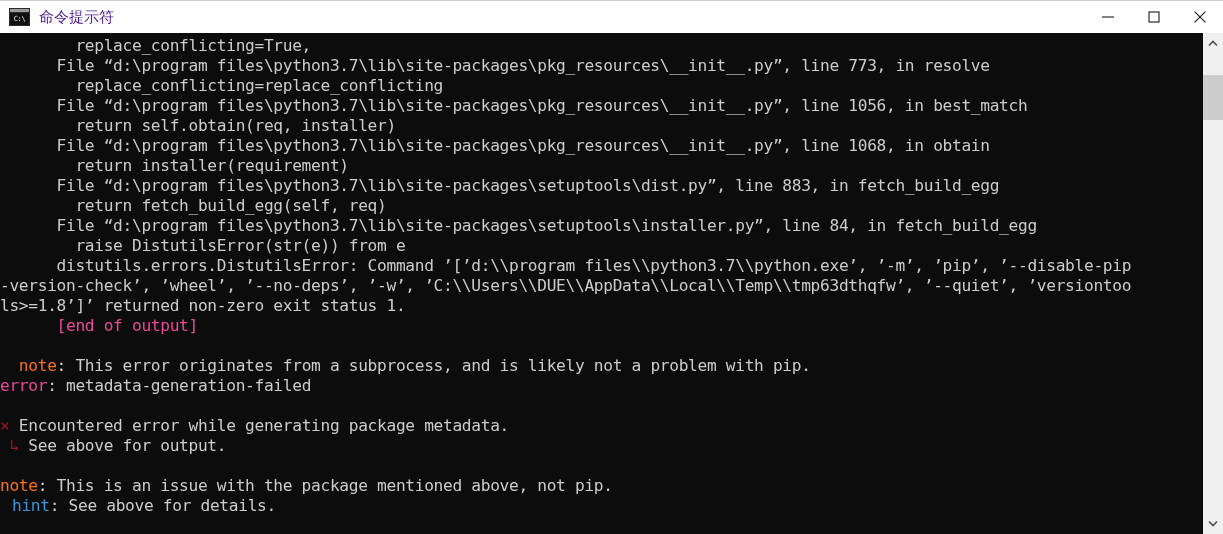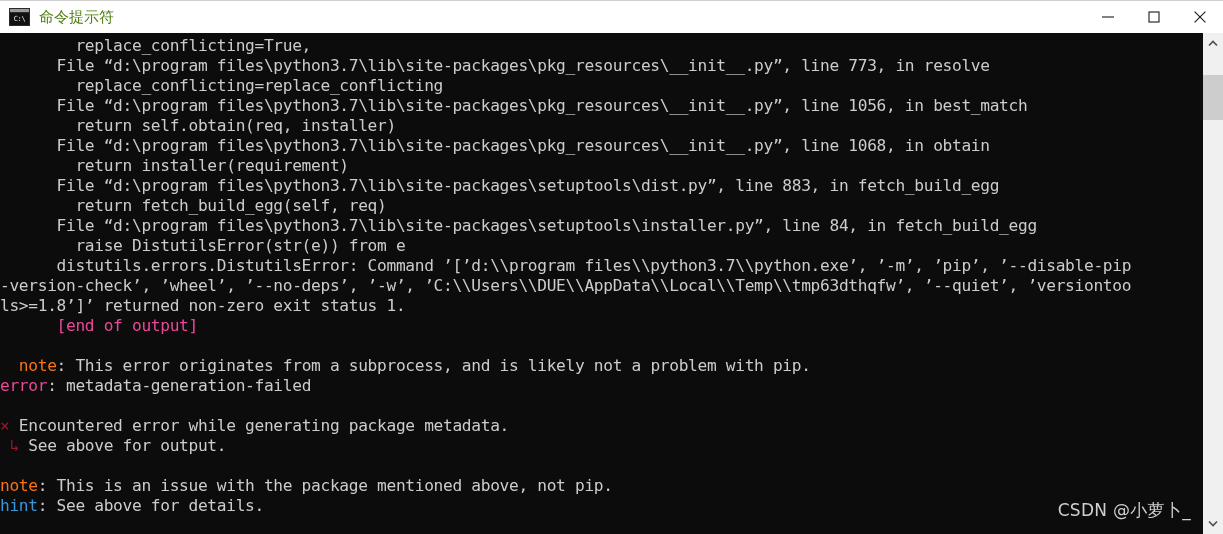--- a/index.html
+++ b/index.html
@@ -73,21 +73,21 @@
     color: #e8e8e8;
     font-family: "DejaVu Sans Mono", monospace;
     font-size: 7px;
     line-height: 1;
     letter-spacing: -0.4px;
     transform: translateY(-0.5px);
   }
   .title-text {
     font-family: "DejaVu Sans", sans-serif;
     font-size: 15px;
-    color: #4d7c0f;
+    color: #4c1d95;
     line-height: 1;
     white-space: nowrap;
   }
   .title-controls {
     margin-left: auto;
     display: flex;
     height: 33px;
   }
   .ctrl {
     width: 46px;
@@ -128,21 +128,21 @@
     font-size: 16.2px;
     line-height: 20px;
     color: #cccccc;
     white-space: pre;
     letter-spacing: -0.32px;
   }
   .ln { display: block; height: 20px; }
   .c-default { color: #cccccc; }
   .c-red     { color: #ec4899; }
   .c-magenta { color: #f97316; }
-  .c-cyan    { color: #3a96dd; }
+  .c-cyan    { color: #3a96dd; padding-left: 12px; }
   .c-darkred { color: #9e1420; }
 
   
   .scrollbar {
     position: absolute;
     right: 0;
     top: 33px;
     width: 20px;
     height: 501px;
     background: #f0f0f0;
@@ -227,15 +227,14 @@
       </svg>
     </div>
     <div class="sb-thumb" id="sb-thumb" style="top: 42px;"></div>
     <div class="sb-arrow down">
       <svg width="10" height="7" viewBox="0 0 10 7">
         <path d="M1 1.5 L5 5.5 L9 1.5" fill="none" stroke="#505050" stroke-width="1.7"></path>
       </svg>
     </div>
   </div>
 
-  <div class="watermark">CSDN @小萝卜_</div>
 
 </div>
 
 </body></html>

